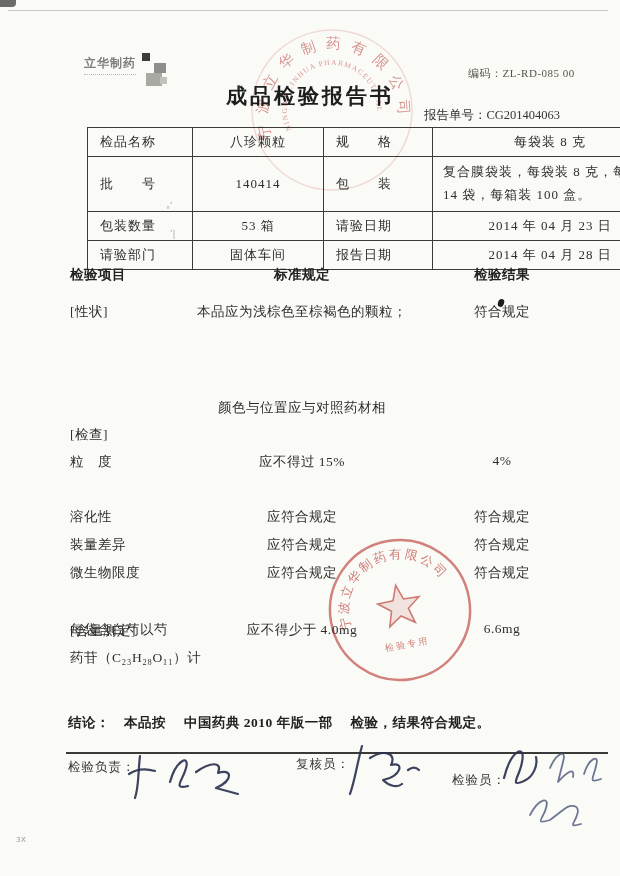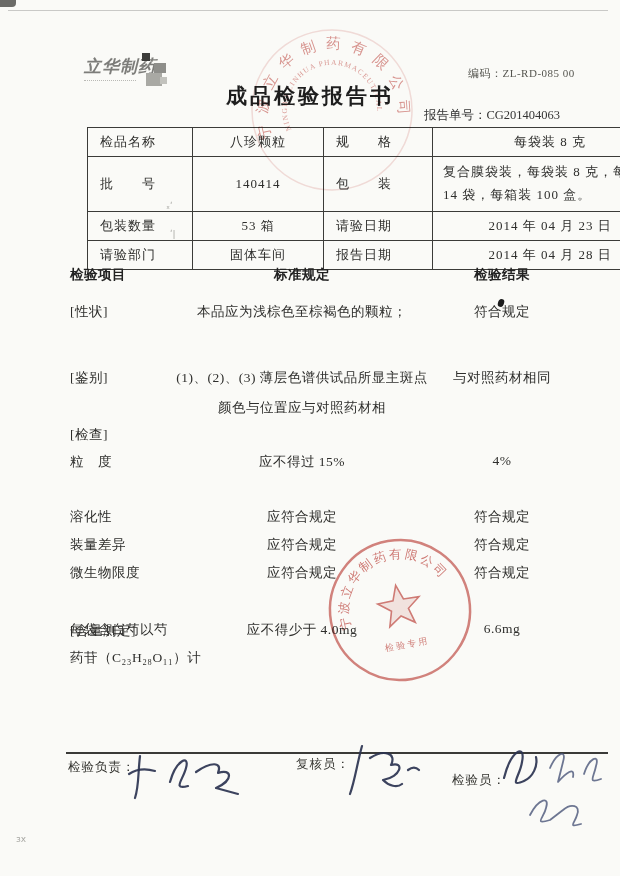--- a/index.html
+++ b/index.html
@@ -10,21 +10,21 @@
     color:#2b2b2b;
   }
   
   .scan-topline{position:absolute;left:8px;top:10px;width:600px;height:1px;background:#c9c9c7;}
   .scan-corner{position:absolute;left:0;top:0;width:16px;height:7px;background:#6b6b68;border-bottom-right-radius:4px;}
   .pencil{position:absolute;color:#a8a8a4;font-size:9px;font-family:"DejaVu Sans",sans-serif;}
   .ink-blot{position:absolute;left:498px;top:299px;width:6px;height:8px;background:#1c1c1c;border-radius:60% 40% 55% 45%;transform:rotate(15deg);}
 
   
   .logo{position:absolute;left:84px;top:55px;}
-  .logo-name{font-size:17px;font-weight:bold;color:#7d7d7a;letter-spacing:1px;font-family:"Liberation Sans",sans-serif;font-style:italic;}
+  .logo-name{font-size:12px;font-weight:bold;color:#7d7d7a;letter-spacing:1px;font-family:"Liberation Sans",sans-serif;}
   .logo-sub{width:52px;height:3px;margin-top:2px;border-top:1px dotted #b9b9b5;}
   .logo-squares{position:absolute;left:58px;top:-2px;width:36px;height:34px;}
   .sq{position:absolute;}
   .sq1{left:0;top:0;width:8px;height:8px;background:#3c3c3a;}
   .sq2{left:12px;top:10px;width:12px;height:10px;background:#8e8e8a;}
   .sq3{left:4px;top:20px;width:16px;height:13px;background:#a9a9a4;}
   .sq4{left:18px;top:24px;width:7px;height:7px;background:#c2c2bd;}
 
   .doc-title{position:absolute;left:0;top:82px;width:620px;text-align:center;
     font-size:21px;font-weight:bold;letter-spacing:3px;color:#1e1e1e;}
@@ -127,25 +127,20 @@
     <span class="it">检验项目</span>
     <span class="st">标准规定</span>
     <span class="re">检验结果</span>
   </div>
 
   <div class="insp-row" style="top:303px;">
     <span class="it">[性状]</span>
     <span class="st">本品应为浅棕色至棕褐色的颗粒；</span>
     <span class="re">符合规定</span>
   </div>
-  <div class="insp-row" style="top:369px;">
-    <span class="it">[鉴别]</span>
-    <span class="st">(1)、(2)、(3) 薄层色谱供试品所显主斑点</span>
-    <span class="re">与对照药材相同</span>
-  </div>
   <div class="insp-row" style="top:399px;">
     <span class="it"></span>
     <span class="st">颜色与位置应与对照药材相</span>
     <span class="re"></span>
   </div>
   <div class="insp-row" style="top:426px;">
     <span class="it">[检查]</span>
     <span class="st"></span>
     <span class="re"></span>
   </div>
@@ -178,20 +173,21 @@
     <span class="it">每袋含白芍以芍</span>
     <span class="st">应不得少于 4.0mg</span>
     <span class="re">6.6mg</span>
   </div>
   <div class="insp-row" style="top:649px;">
     <span class="it">药苷（C₂₃H₂₈O₁₁）计</span>
     <span class="st"></span>
     <span class="re"></span>
   </div>
 
+  <div class="conclusion">结论：　本品按　 中国药典 2010 年版一部 　检验，结果符合规定。</div>
 
   <div class="sig-rule"></div>
   <span class="sig-label" style="left:68px;top:759px;">检验负责：</span>
   <span class="sig-label" style="left:296px;top:756px;">复核员：</span>
   <span class="sig-label" style="left:452px;top:753px;margin-top:19px;">检验员：</span>
 
   <svg class="sig-svg" style="left:126px;top:744px;" width="120" height="60" viewBox="0 0 120 60">
     <path d="M14,12 C12,28 13,42 9,54"></path>
     <path d="M3,30 C12,24 22,25 29,27"></path>
     <path d="M44,38 C50,16 64,10 60,24 C57,36 46,46 62,42"></path>

